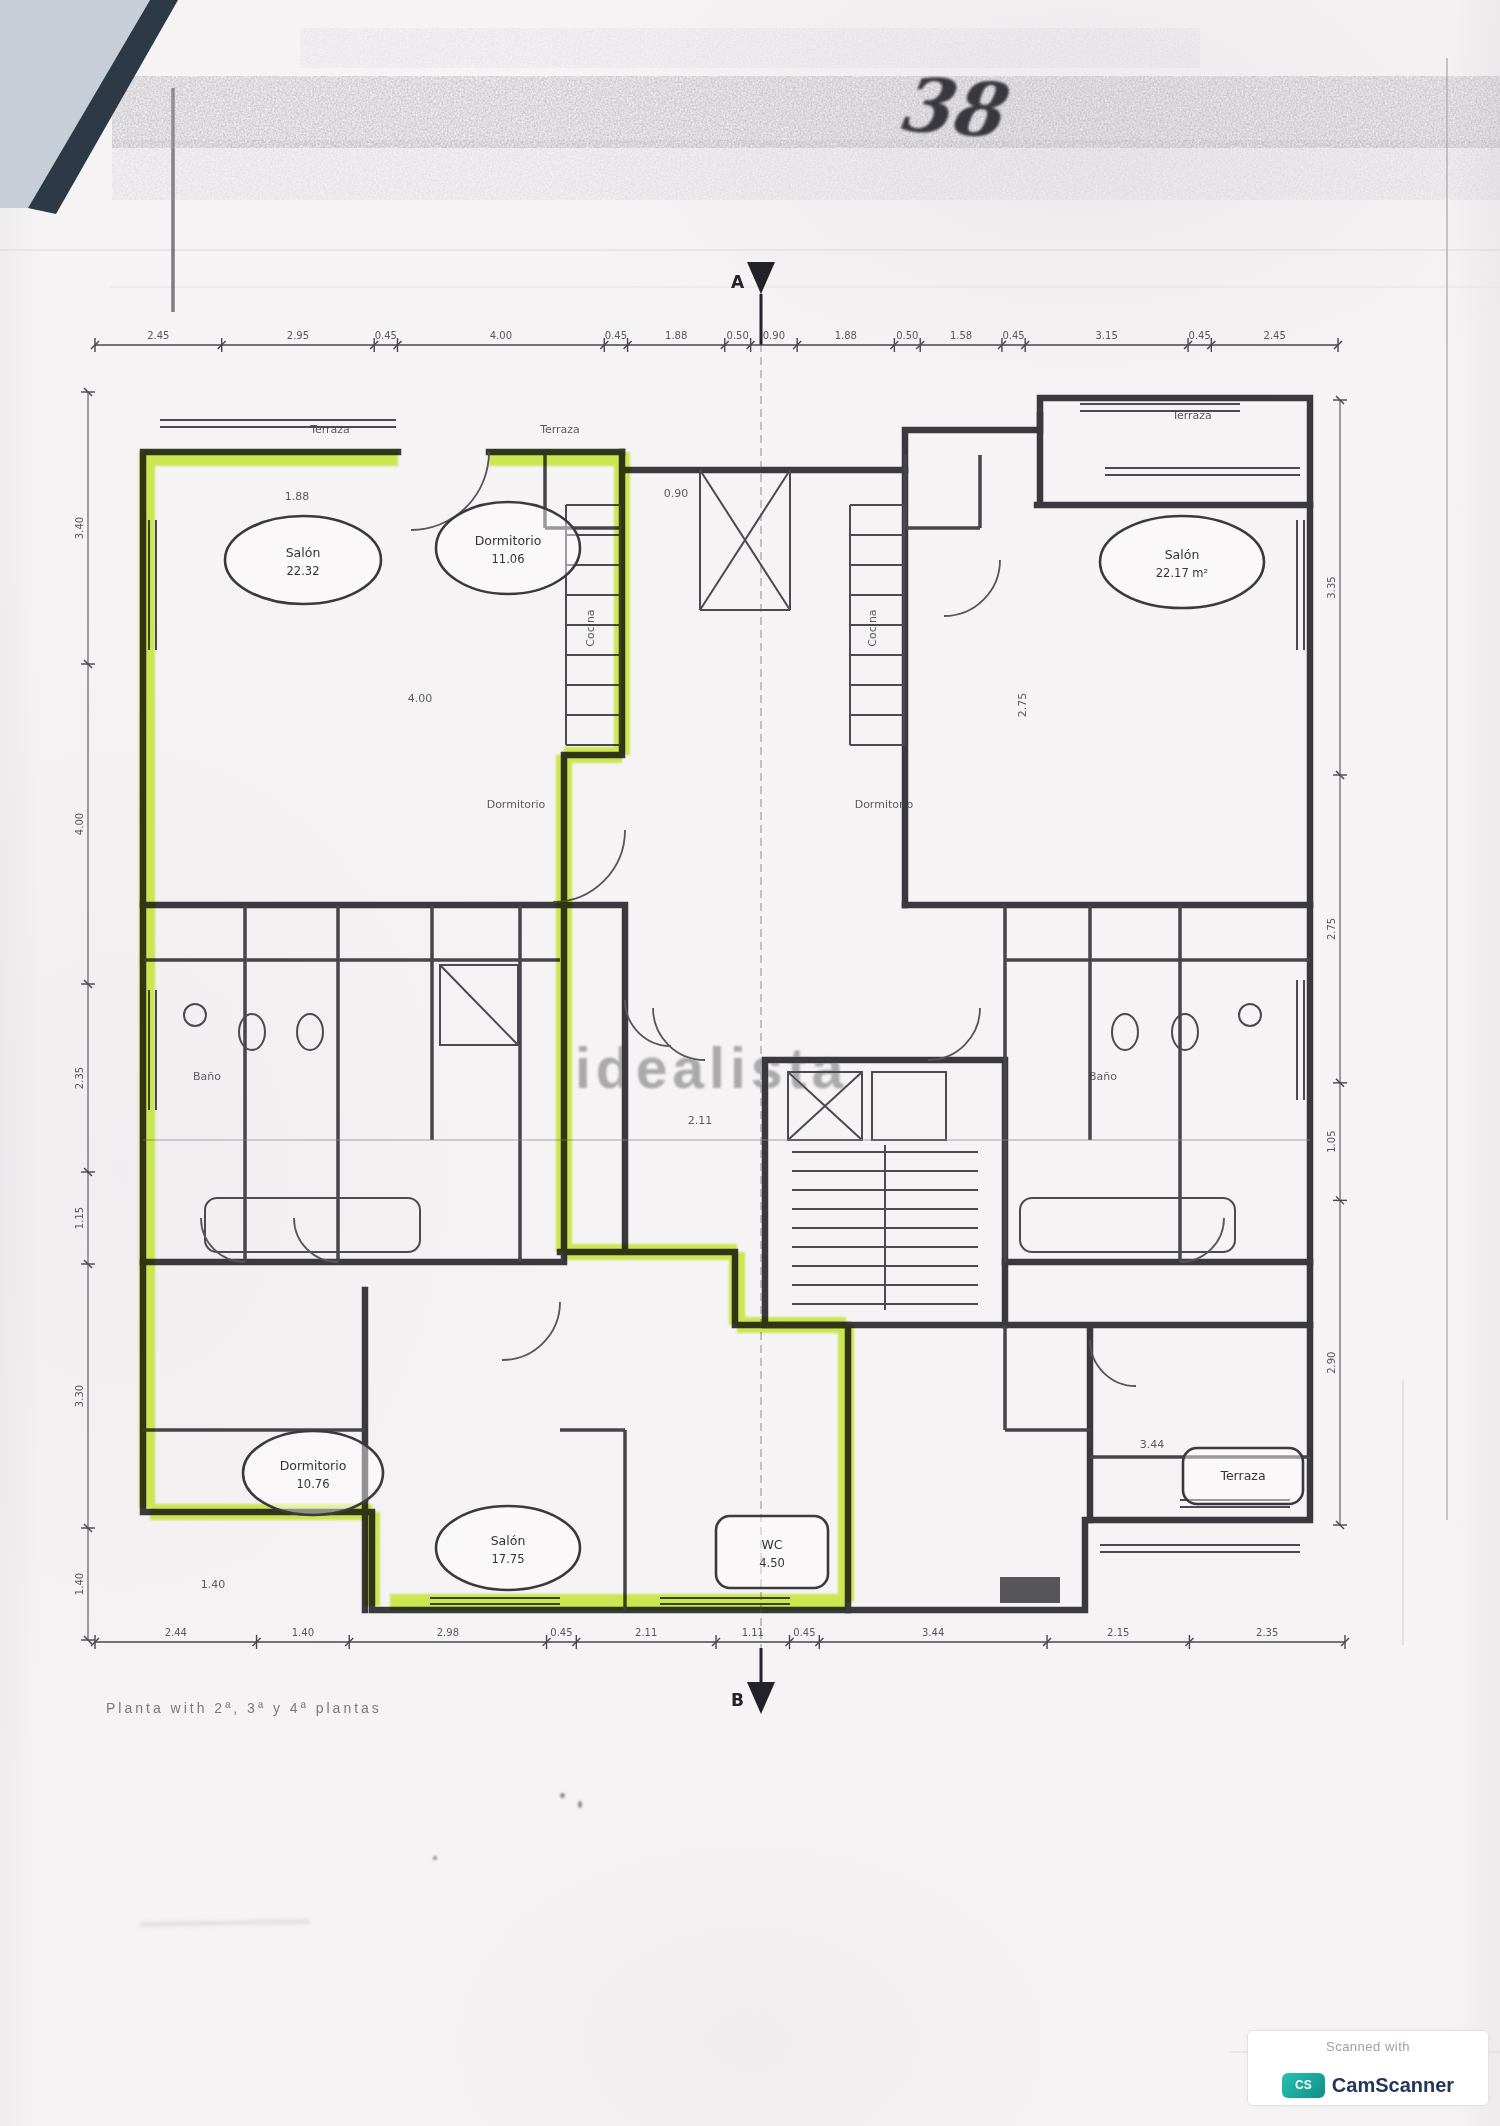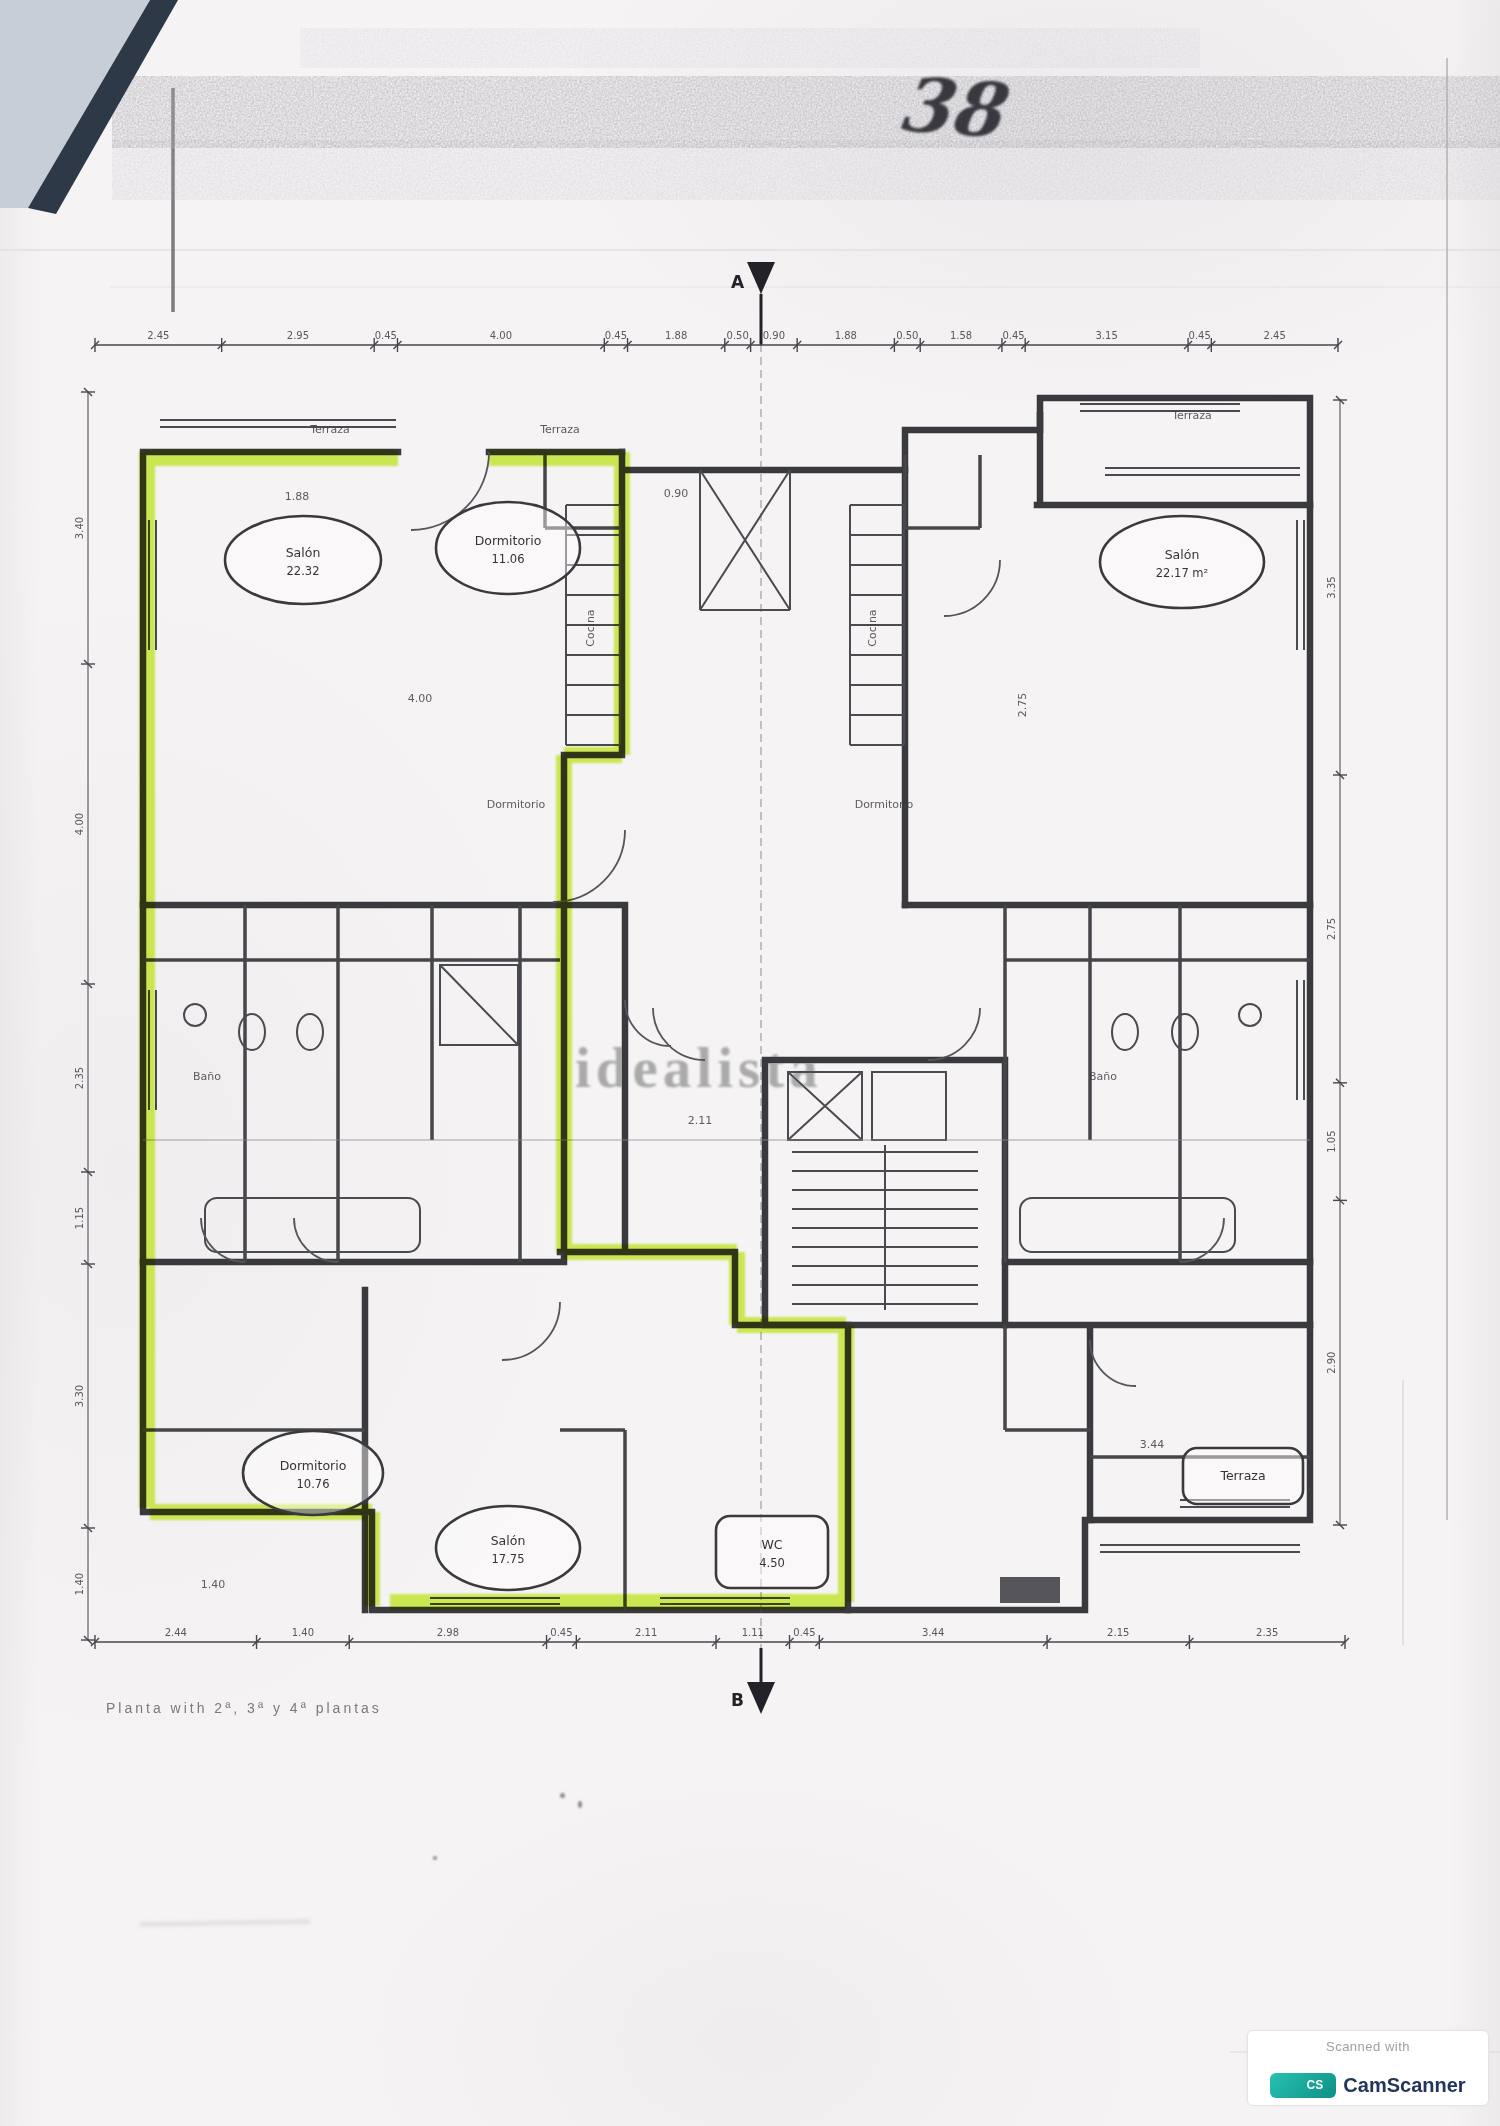--- a/index.html
+++ b/index.html
@@ -18,21 +18,21 @@
   #plan-svg{filter:blur(.45px);}
   .artifact{position:absolute;pointer-events:none;}
   #handwritten{
     left:905px;top:68px;width:200px;
     font-family:"DejaVu Serif", serif;font-style:italic;font-weight:bold;
     font-size:74px;color:#23232a;transform:rotate(4deg) skewX(-7deg);
     filter:blur(.8px);opacity:.88;
   }
   #watermark{
     left:575px;top:1035px;
-    font-family:Liberation Serif, serif;font-weight:bold;
+    font-family:Liberation Sans, sans-serif;font-weight:bold;
     font-size:57px;letter-spacing:5px;color:#9c9c9c;
     filter:blur(.9px);opacity:.85;mix-blend-mode:darken;
   }
   #caption{
     left:106px;top:1700px;
     font-size:14px;letter-spacing:3px;color:#6d6d72;
     filter:blur(.7px);opacity:.9;
   }
   #pencil-squiggle{
     left:140px;top:1922px;width:170px;height:8px;
@@ -44,21 +44,21 @@
     background:#ffffff;border:1px solid #e4e2e4;border-radius:6px;
     display:flex;flex-direction:column;align-items:center;justify-content:center;
     gap:19px;box-shadow:0 0 6px rgba(0,0,0,.03);
   }
   #badge .prefix{font-size:13px;color:#9aa0a6;letter-spacing:.5px;filter:blur(.3px);}
   #badge .row{display:flex;align-items:center;gap:7px;}
   #badge .cs-icon{
     width:43px;height:25px;border-radius:6px;
     background:linear-gradient(135deg,#27c2b2,#0f8f85);
     color:#ffffff;font-weight:bold;font-size:12px;
-    display:flex;align-items:center;justify-content:center;filter:blur(.3px);padding-left:23px;
+    display:flex;align-items:center;justify-content:center;filter:blur(.3px);
   }
   #badge .app{font-size:20px;font-weight:bold;color:#22355c;filter:blur(.4px);}
   text{font-family:"DejaVu Sans", sans-serif;}
 </style>
 </head>
 <body>
 
 <div id="page">
 
   <svg id="plan-svg" width="1500" height="2126" viewBox="0 0 1500 2126">

